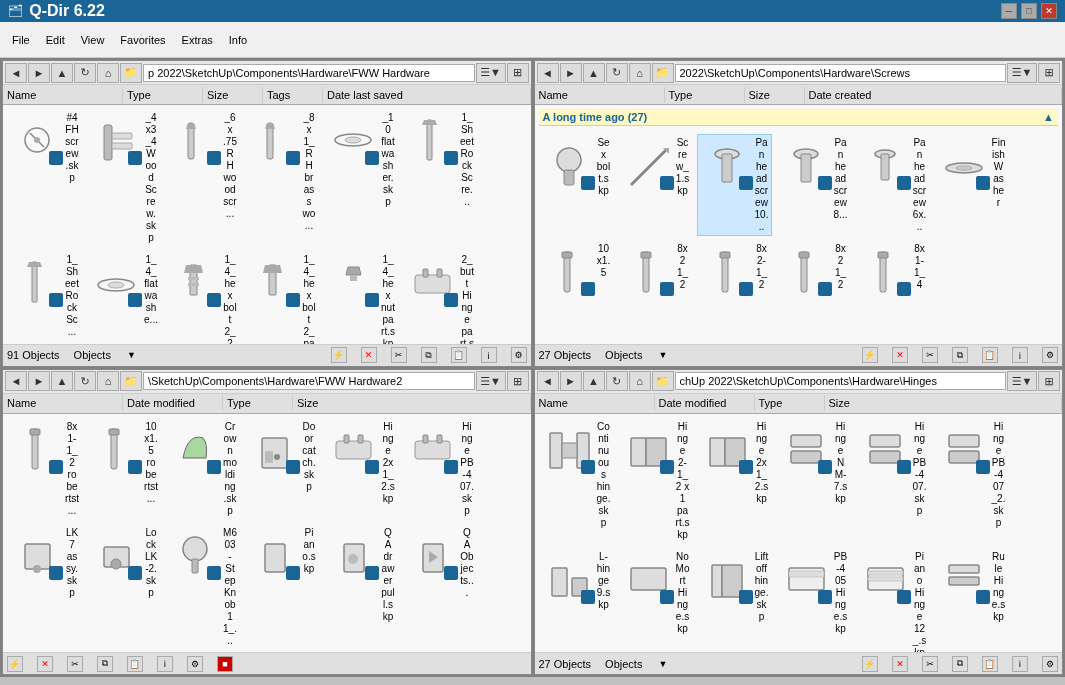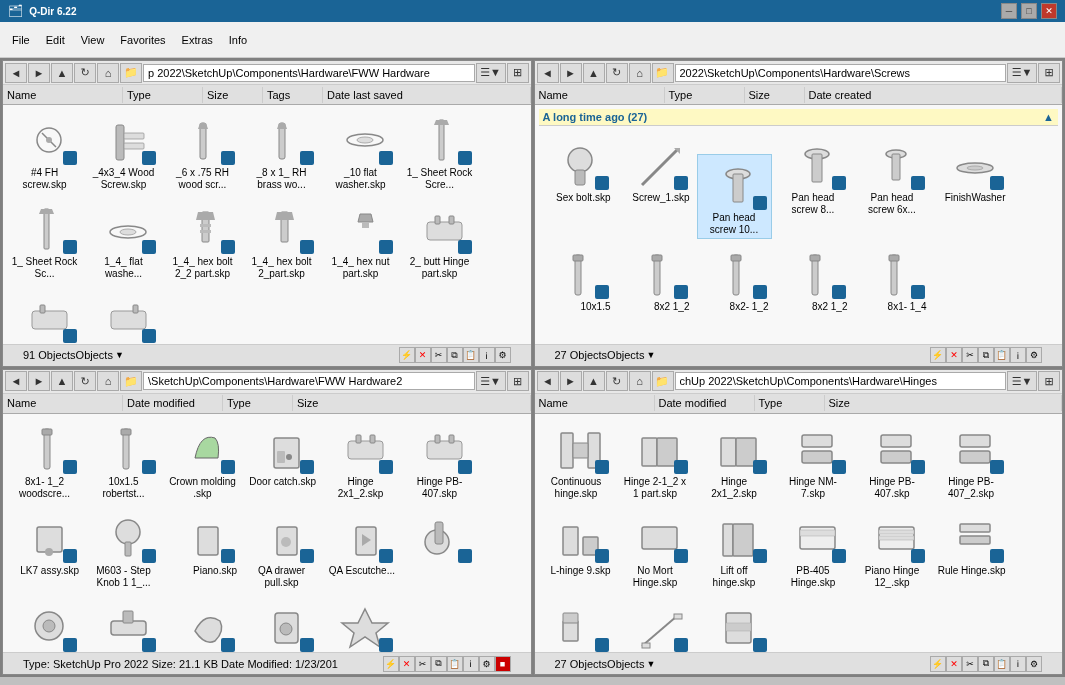--- a/index.html
+++ b/index.html
@@ -21,28 +21,28 @@
 
     
     .pane { background: #f8f8f8; display: flex; flex-direction: column; border: 1px solid #888; overflow: hidden; }
 
     
     .col-headers { display: flex; background: #e0e0e0; border-bottom: 1px solid #aaa; height: 20px; flex-shrink: 0; align-items: center; }
     .col-header { padding: 2px 4px; border-right: 1px solid #ccc; cursor: pointer; white-space: nowrap; overflow: hidden; }
 
     
     .file-grid { flex: 1; overflow-y: auto; overflow-x: hidden; padding: 4px; display: flex; flex-wrap: wrap; gap: 4px; align-content: flex-start; }
-    .file-item { width: 75px; display: flex; flex-direction: column; align-items: flex-end; padding: 2px; cursor: pointer; border: 1px solid transparent; }
+    .file-item { width: 75px; display: flex; flex-direction: row; align-items: flex-start; padding: 2px; cursor: pointer; border: 1px solid transparent; }
     .file-thumb { width: 60px; height: 55px; display: flex; align-items: center; justify-content: center; position: relative; }
     .file-icon { width: 14px; height: 14px; background: #1a6496; border-radius: 2px; position: absolute; bottom: 2px; right: 2px; }
     .file-icon.blue { background: #1a6496; }
     .file-name { font-size: 10px; text-align: center; word-break: break-word; line-height: 1.2; max-width: 75px; }
 
     
-    .pane-status { background: #e0e0e0; border-top: 1px solid #ccc; height: 22px; display: flex; align-items: center; padding: 0 20px; gap: 0; flex-shrink: 0; }
+    .pane-status { background: #e0e0e0; border-top: 1px solid #ccc; height: 22px; display: flex; align-items: center; padding: 0 4px; gap: 14px; flex-shrink: 0; }
     .status-btn { width: 16px; height: 16px; background: #ddd; border: 1px solid #aaa; cursor: pointer; display: flex; align-items: center; justify-content: center; font-size: 9px; }
 
     
     .group-header { width: 100%; padding: 2px 4px; background: #fef9c3; color: #1a6496; font-weight: bold; border-bottom: 1px solid #ccc; cursor: pointer; display: flex; align-items: center; justify-content: space-between; }
     
     
     .thumb-svg { width: 55px; height: 50px; }
 
     
     .file-grid::-webkit-scrollbar { width: 12px; }
@@ -52,21 +52,21 @@
     .nav-toolbar { background: #e8e8e8; border-bottom: 1px solid #ccc; height: 24px; display: flex; align-items: center; padding: 0 2px; gap: 1px; flex-shrink: 0; }
     .nav-btn { width: 22px; height: 20px; background: #ddd; border: 1px solid #aaa; cursor: pointer; display: flex; align-items: center; justify-content: center; font-size: 11px; color: #333; }
     .path-bar { flex: 1; height: 18px; background: white; border: 1px solid #aaa; padding: 0 4px; font-size: 10px; display: flex; align-items: center; }
   </style>
 </head>
 <body>
 
 <div class="title-bar">
   <div class="title-bar-left">
     <span style="font-size:12px;">🗂</span>
-    <span style="font-size:10px; font-weight:bold;">Q-Dir 6.22</span>
+    <span style="font-size:16px; font-weight:bold;">Q-Dir 6.22</span>
   </div>
   <div class="title-bar-right">
     <div class="title-btn">─</div>
     <div class="title-btn">□</div>
     <div class="title-btn close">✕</div>
   </div>
 </div>
 
 <div class="menu-bar">
   <span class="menu-item">File</span>
@@ -305,21 +305,21 @@
       <div class="file-item">
         <div class="file-thumb">
           <svg class="thumb-svg" viewBox="0 0 55 50">
               <line x1="10" y1="45" x2="45" y2="10" stroke="#888" stroke-width="3"></line>
               <polygon points="42,8 48,8 48,14" fill="#aaa"></polygon>
             </svg>
           <div class="file-icon blue"></div>
         </div>
         <div class="file-name">Screw_1.skp</div>
       </div>
-      <div class="file-item" style="background:#cde8ff; border-color:#99cce8;margin-top:20px;">
+      <div class="file-item" style="background:#cde8ff; border-color:#99cce8;">
         <div class="file-thumb">
           <svg class="thumb-svg" viewBox="0 0 55 50">
               <ellipse cx="27" cy="14" rx="12" ry="5" fill="#ddd" stroke="#888" stroke-width="1.5"></ellipse>
               <rect x="22" y="14" width="10" height="28" rx="1" fill="#ccc" stroke="#888" stroke-width="1"></rect>
             </svg>
           <div class="file-icon blue"></div>
         </div>
         <div class="file-name">Pan head screw 10...</div>
       </div>
       <div class="file-item">
@@ -442,21 +442,21 @@
     <div class="file-grid">
 
       <div class="file-item">
         <div class="file-thumb">
           <svg class="thumb-svg" viewBox="0 0 55 50">
               <rect x="22" y="6" width="6" height="40" rx="2" fill="#ccc" stroke="#888" stroke-width="1"></rect>
               <rect x="20" y="6" width="10" height="6" rx="1" fill="#aaa" stroke="#888" stroke-width="1"></rect>
             </svg>
           <div class="file-icon blue"></div>
         </div>
-        <div class="file-name">8x1- 1_2 woodscre...</div>
+        <div class="file-name">8x1- 1_2 robertst...</div>
       </div>
       <div class="file-item">
         <div class="file-thumb">
           <svg class="thumb-svg" viewBox="0 0 55 50">
               <rect x="22" y="6" width="6" height="40" rx="2" fill="#ccc" stroke="#888" stroke-width="1"></rect>
               <rect x="20" y="6" width="10" height="6" rx="1" fill="#aaa" stroke="#888" stroke-width="1"></rect>
             </svg>
           <div class="file-icon blue"></div>
         </div>
         <div class="file-name">10x1.5 robertst...</div>
@@ -510,20 +510,30 @@
               <rect x="15" y="15" width="25" height="25" rx="2" fill="#ddd" stroke="#888" stroke-width="1.5"></rect>
               <circle cx="27" cy="40" r="4" fill="#aaa"></circle>
             </svg>
           <div class="file-icon blue"></div>
         </div>
         <div class="file-name">LK7 assy.skp</div>
       </div>
       <div class="file-item">
         <div class="file-thumb">
           <svg class="thumb-svg" viewBox="0 0 55 50">
+              <rect x="15" y="18" width="25" height="20" rx="2" fill="#ddd" stroke="#888" stroke-width="1.5"></rect>
+              <circle cx="27" cy="35" r="5" fill="#aaa" stroke="#888"></circle>
+            </svg>
+          <div class="file-icon blue"></div>
+        </div>
+        <div class="file-name">Lock LK-2.skp</div>
+      </div>
+      <div class="file-item">
+        <div class="file-thumb">
+          <svg class="thumb-svg" viewBox="0 0 55 50">
               <circle cx="27" cy="20" r="12" fill="#ddd" stroke="#888" stroke-width="1.5"></circle>
               <rect x="24" y="30" width="6" height="14" rx="1" fill="#bbb" stroke="#888" stroke-width="1"></rect>
             </svg>
           <div class="file-icon blue"></div>
         </div>
         <div class="file-name">M603 - Step Knob 1 1_...</div>
       </div>
       <div class="file-item">
         <div class="file-thumb">
           <svg class="thumb-svg" viewBox="0 0 55 50">
@@ -544,21 +554,21 @@
         <div class="file-name">QA drawer pull.skp</div>
       </div>
       <div class="file-item">
         <div class="file-thumb">
           <svg class="thumb-svg" viewBox="0 0 55 50">
               <rect x="18" y="15" width="20" height="28" rx="2" fill="#ddd" stroke="#888" stroke-width="1.5"></rect>
               <polygon points="24,22 33,28 24,34" fill="#aaa"></polygon>
             </svg>
           <div class="file-icon blue"></div>
         </div>
-        <div class="file-name">QA Escutche...</div>
+        <div class="file-name">QA Objects...</div>
       </div>
 
       <div class="file-item">
         <div class="file-thumb">
           <svg class="thumb-svg" viewBox="0 0 55 50">
               <ellipse cx="20" cy="30" rx="12" ry="12" fill="#ddd" stroke="#888" stroke-width="1.5"></ellipse>
               <rect x="18" y="10" width="8" height="22" rx="2" fill="#bbb" stroke="#888" stroke-width="1"></rect>
             </svg>
           <div class="file-icon blue"></div>
         </div>
@@ -607,21 +617,20 @@
         <div class="file-thumb">
           <svg class="thumb-svg" viewBox="0 0 55 50">
               <polygon points="27,8 34,22 50,22 38,32 42,46 27,36 12,46 16,32 4,22 20,22" fill="#ddd" stroke="#888" stroke-width="1.5"></polygon>
             </svg>
           <div class="file-icon blue"></div>
         </div>
 
       </div>
     </div>
     <div class="pane-status">
-      <span style="flex:1;">Type: SketchUp Pro 2022 Size: 21.1 KB Date Modified: 1/23/201</span>
       <div class="status-btn">⚡</div>
       <div class="status-btn" style="color:red;">✕</div>
       <div class="status-btn">✂</div>
       <div class="status-btn">⧉</div>
       <div class="status-btn">📋</div>
       <div class="status-btn">ℹ</div>
       <div class="status-btn">⚙</div>
       <div class="status-btn" style="background:#cc0000; color:white;">■</div>
     </div>
   </div>

